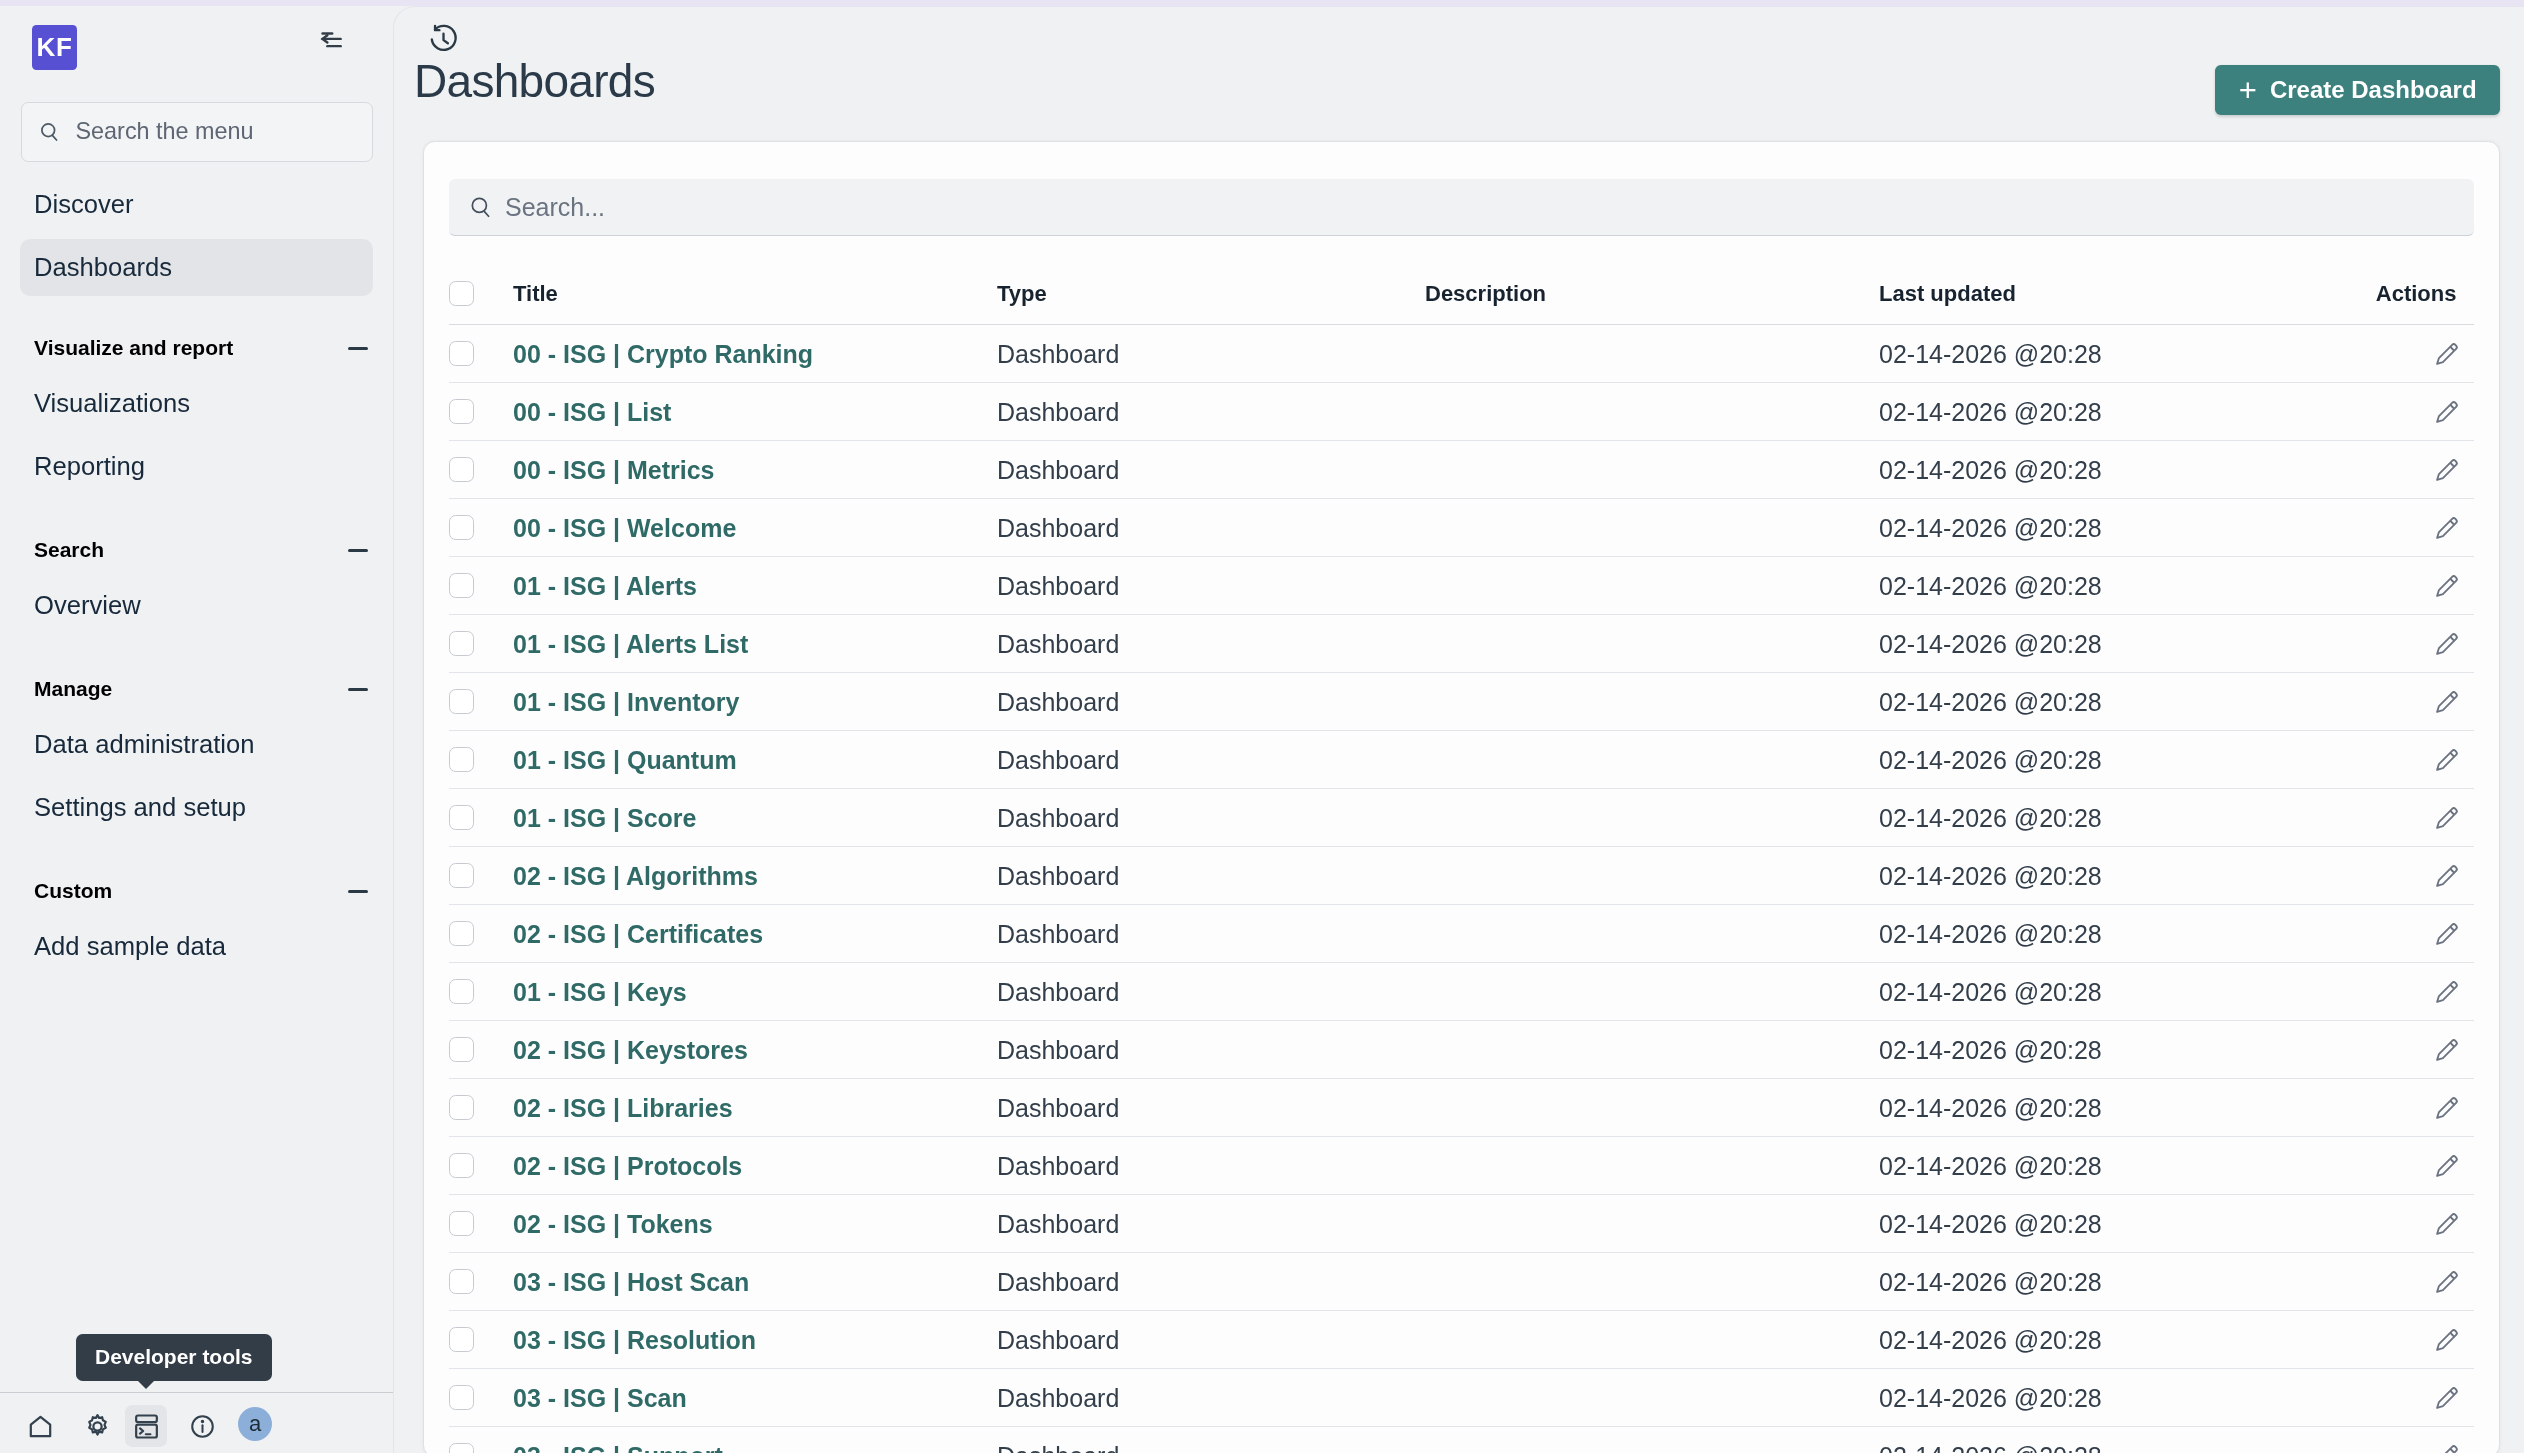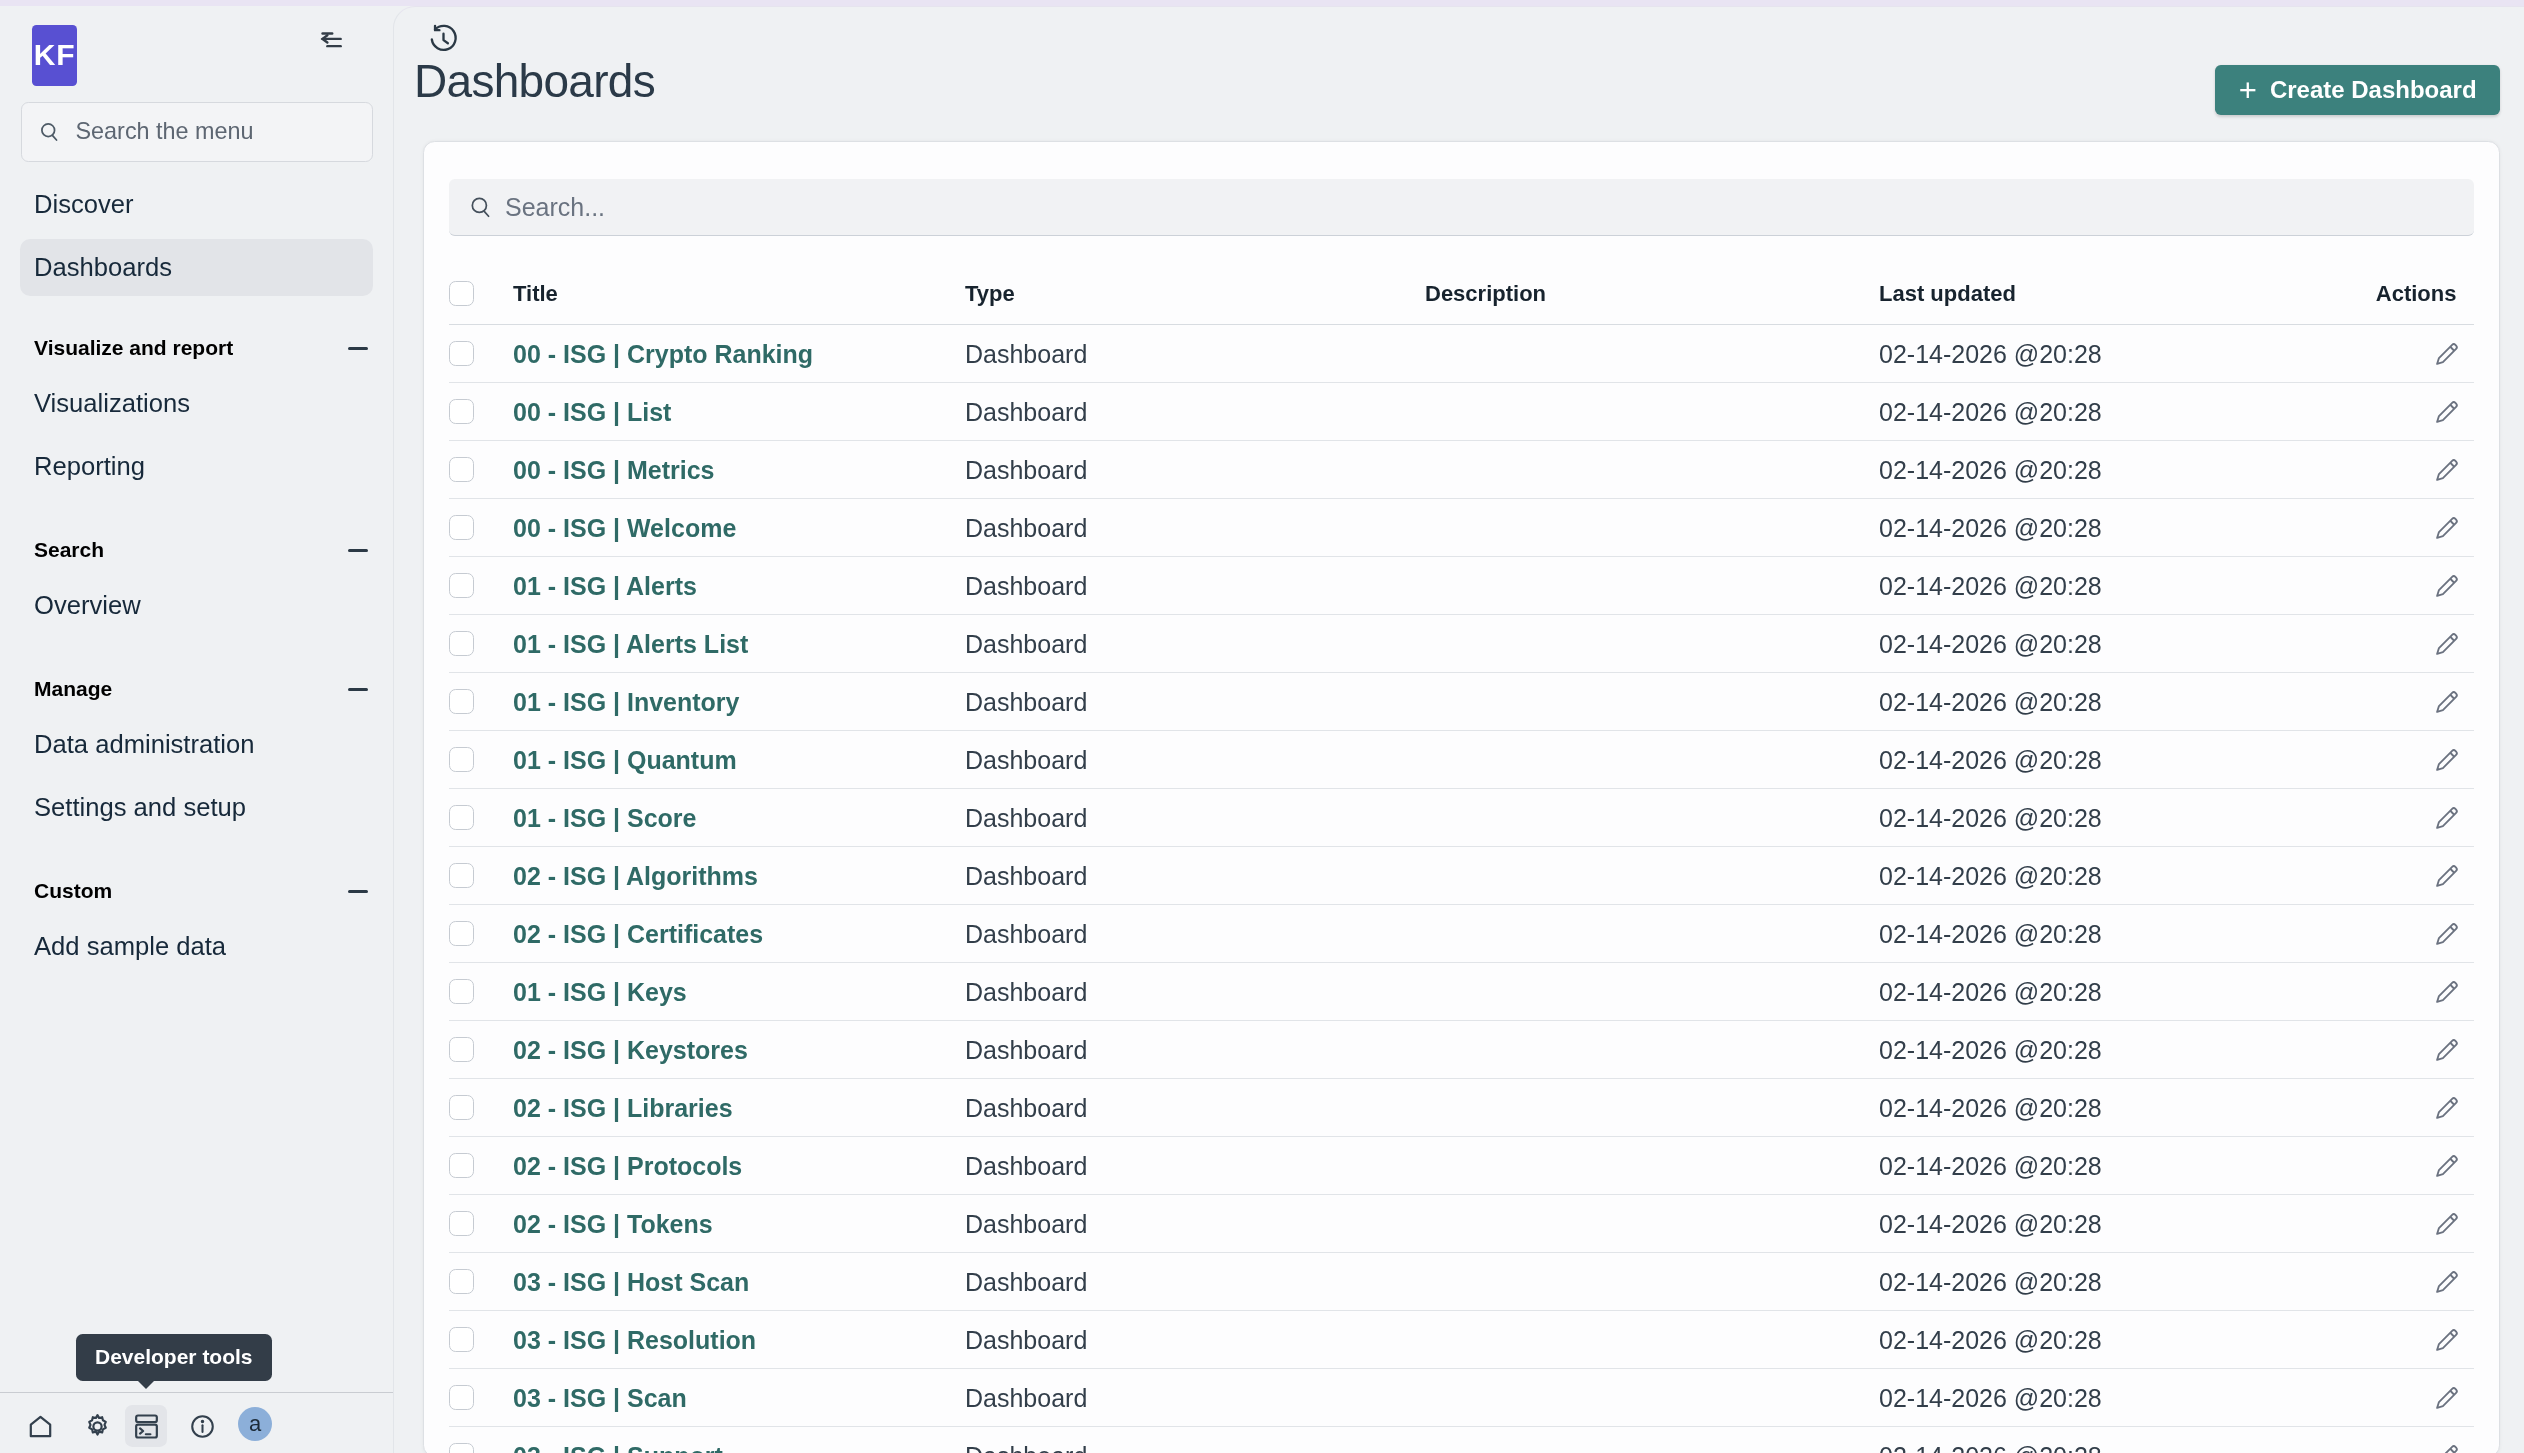--- a/index.html
+++ b/index.html
@@ -9,22 +9,22 @@
   
   .top-strip { position:absolute; left:0; top:0; width:2525px; height:5.8px; background:#e9e4f3; }
 
   
   .main-frame { position:absolute; left:393px; top:5.8px; right:0; bottom:0;
     border-left:1.1px solid #e2e5e9; border-top:1.1px solid #e6e4ee;
     border-top-left-radius:22px; pointer-events:none; }
 
   
   .sidebar { position:absolute; left:0; top:5.8px; width:393px; bottom:0; background:#eff1f3; }
-  .logo { position:absolute; left:32px; top:19px; width:45px; height:61px; background:#5850d2;
-    border-radius:4.4px; color:#fff; font-weight:bold; font-size:30px; display:flex;
+  .logo { position:absolute; left:32px; top:19px; width:45px; height:45px; background:#5850d2;
+    border-radius:4.4px; color:#fff; font-weight:bold; font-size:26px; display:flex;
     align-items:center; justify-content:center; letter-spacing:0.7px; cursor:pointer; }
   .collapse-btn { position:absolute; left:313px; top:22px; width:35px; height:32px; border:0;
     background:transparent; color:#333d47; cursor:pointer; }
   .menu-search { position:absolute; left:20.5px; top:96px; width:352px; height:60px;
     background:#f3f4f6; border:1.5px solid #d6d9de; border-radius:7.3px;
     display:flex; align-items:center; padding-left:16px; }
   .menu-search svg { flex:0 0 auto; color:#4d5a66; }
   .menu-search input { border:0; outline:0; background:transparent; font-size:23.4px;
     font-family:"Liberation Sans",sans-serif; color:#333f4b; margin-left:14.6px; width:278px; }
   .menu-search input::placeholder { color:#5d6672; }
@@ -84,21 +84,21 @@
     border-bottom:1.1px solid #d8dce1; }
   .t-header .hcell { position:absolute; top:0; height:63px; display:flex; align-items:center;
     font-size:22px; font-weight:bold; color:#17232e; white-space:nowrap; }
   .t-body { margin:0 25px; }
   .t-row { position:relative; height:58px; border-bottom:1.1px solid #e1e4e8; }
   .cell { position:absolute; top:0; height:58px; display:flex; align-items:center;
     font-size:25px; color:#323e4a; white-space:nowrap; }
   .cbox { position:absolute; width:25px; height:25px; top:16px; border:1.5px solid #c6cbd2;
     border-radius:6.6px; background:#fff; cursor:pointer; }
   .col-title  { left:64px; }
-  .col-type   { left:516px; }
+  .col-type   { left:548px; }
   .col-desc   { left:976px; }
   .col-upd    { left:1430px; }
   .col-act    { right:17.5px; }
   .title-link { color:#2f6a66; font-weight:bold; text-decoration:none; cursor:pointer; }
   .edit-btn { position:absolute; right:10.2px; top:12.4px; width:34px; height:34px; border:0;
     background:transparent; color:#6b7280; cursor:pointer; display:flex; align-items:center;
     justify-content:center; }
 </style>
 </head>
 <body>

